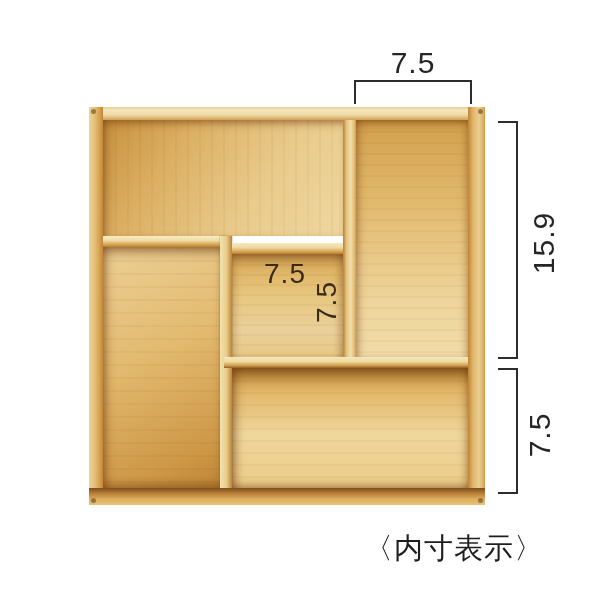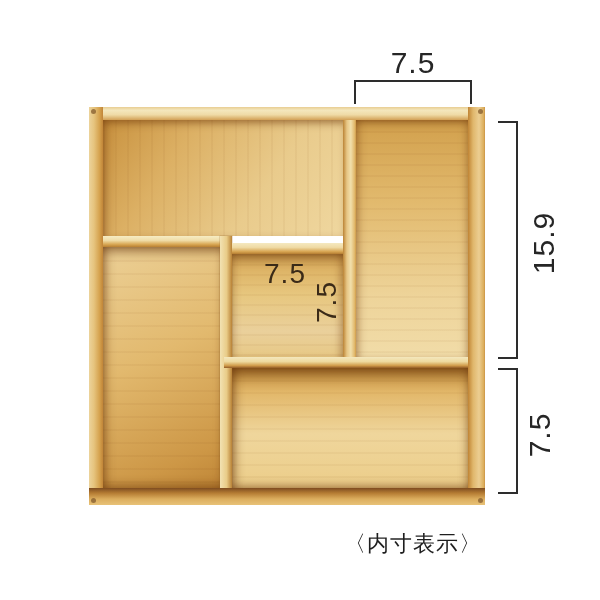--- a/index.html
+++ b/index.html
@@ -64,21 +64,21 @@
   .dim-line{position:absolute;border:0 solid #2d2d2d;}
   .bracket-top{left:354px;top:80px;width:114px;height:22px;border-top-width:2px;border-left-width:2px;border-right-width:2px;}
   .bracket-right-tall{left:498px;top:121px;width:18px;height:234px;border-top-width:2px;border-right-width:2px;border-bottom-width:2px;}
   .bracket-right-low{left:498px;top:368px;width:18px;height:122px;border-top-width:2px;border-right-width:2px;border-bottom-width:2px;}
   .dim-label{position:absolute;color:#262626;font-size:30px;line-height:1;text-align:center;letter-spacing:1px;}
   .label-top{left:356px;top:48px;width:114px;}
   .label-right-tall{left:499px;top:228px;width:90px;transform:rotate(-90deg);transform-origin:center;}
   .label-right-low{left:505px;top:420px;width:70px;transform:rotate(-90deg);transform-origin:center;}
   .label-inner-w{left:245px;top:260px;width:80px;font-size:28px;color:#3a2a18;}
   .label-inner-h{left:292px;top:288px;width:70px;font-size:28px;color:#3a2a18;transform:rotate(-90deg);transform-origin:center;}
-  .caption{position:absolute;left:344px;top:529px;font-size:22px;color:#1e1e1e;letter-spacing:1px;}
+  .caption{position:absolute;left:364px;top:529px;font-size:29px;color:#1e1e1e;letter-spacing:1px;}
 </style>
 </head>
 <body>
 
 <div class="stage">
 
   <div class="box">
 
     <div class="floor floor-top-left"></div>
     <div class="floor floor-top-right"></div>

